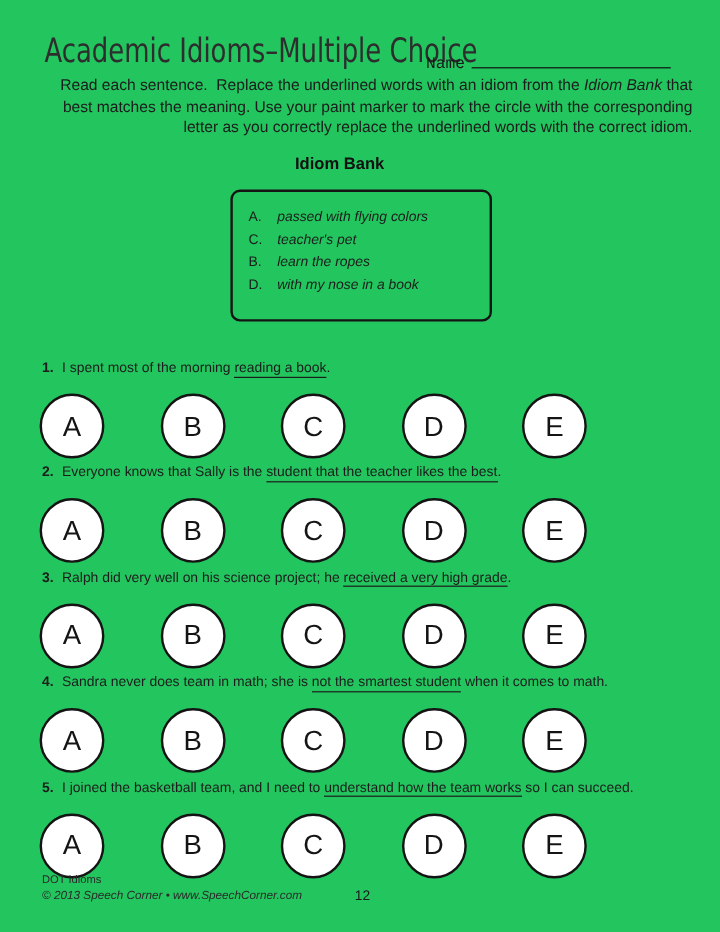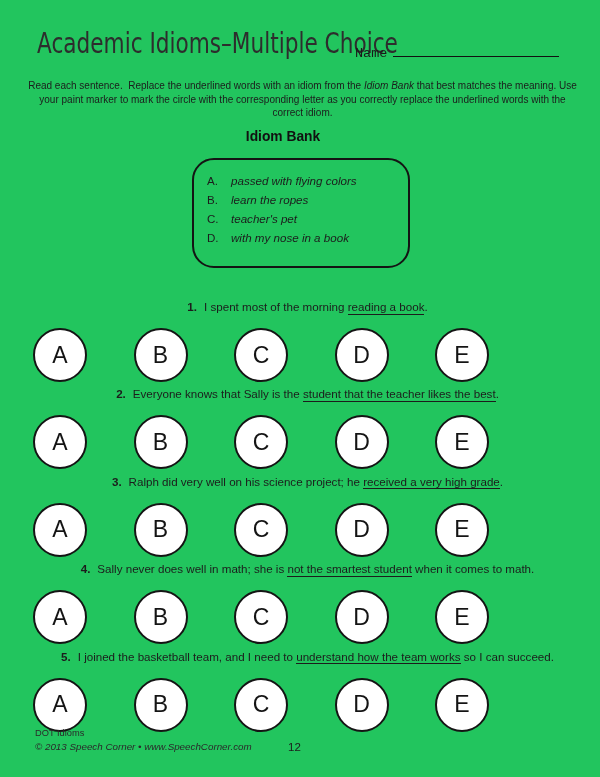--- a/index.html
+++ b/index.html
@@ -23,65 +23,65 @@
   }
   .name-row{position:absolute;left:355px;top:45px;font-size:13.5px;color:#1a1a1a;}
   .name-label{vertical-align:baseline;font-family:Liberation Mono, monospace;}
   .name-line{
     display:inline-block;width:166px;height:1px;
     border-bottom:1.6px solid #111;
     margin-left:6px;vertical-align:baseline;
   }
   
   .instructions{
-    position:absolute;left:28px;top:79px;width:549px;
-    font-size:10px;line-height:1.36;color:#1c1c1c;
-    text-align:center;
+    position:absolute;left:28px;top:62px;width:549px;
+    font-size:13px;line-height:1.36;color:#1c1c1c;
+    text-align:right;
   }
   .instructions .it{font-style:italic;}
   
   .bank-heading{
     position:absolute;left:178px;top:129px;width:210px;
     text-align:center;font-weight:bold;font-size:13.8px;color:#111;
   }
   .bank-box{
     position:absolute;left:192px;top:158px;width:218px;height:110px;
-    border:2.6px solid #141414;border-radius:22px;
+    border:2.6px solid #141414;border-radius:8px;
     box-sizing:border-box;
     padding:11px 0 0 13px;
   }
   .bank-item{font-size:11.6px;line-height:19px;color:#1c1c1c;white-space:nowrap;}
   .bank-letter{display:inline-block;width:24px;font-style:normal;}
   .bank-text{font-style:italic;}
   
   .question{position:absolute;left:0;width:600px;height:87px;}
   .q-text{
     position:absolute;left:35px;top:0;width:545px;
-    font-size:11.6px;color:#1c1c1c;text-align:center;
+    font-size:11.6px;color:#1c1c1c;
   }
   .q-num{font-weight:bold;margin-right:7px;}
   .q-underline{border-bottom:1.1px solid #1c1c1c;padding-bottom:0.5px;}
   .choices{
     position:absolute;left:33px;top:28px;
     display:flex;gap:46.5px;
   }
   .bubble{
     width:54px;height:54px;border-radius:50%;
     border:2.7px solid #141414;box-sizing:border-box;
     display:flex;align-items:center;justify-content:center;
     font-size:23px;color:#141414;background:#fff;
   }
   .q1{top:300px;} .q2{top:387px;} .q3{top:474.5px;padding-left:43px;} .q4{top:562px;} .q5{top:649.5px;}
   
   .footer-left{position:absolute;left:35px;top:728px;}
   .footer-series{font-size:9.3px;color:#2a2a2a;}
   .footer-copy{font-size:9.8px;font-style:italic;color:#2a2a2a;margin-top:3px;}
   .page-number{
     position:absolute;left:288px;top:741px;width:28px;
-    font-size:11.5px;color:#1c1c1c;
+    text-align:center;font-size:11.5px;color:#1c1c1c;
   }
 </style>
 </head>
 <body>
 
 <div class="page">
 
   <div class="title">Academic Idioms–Multiple Choice</div>
 
   <div class="name-row">
@@ -92,26 +92,26 @@
     <span>Read each sentence.&nbsp; Replace the underlined words with an idiom from the </span><span class="it">Idiom Bank</span><span> that best matches the meaning. Use your paint marker to mark the circle with the corresponding letter as you correctly replace the underlined words with the correct idiom.</span>
   </div>
 
   <div class="bank-heading">Idiom Bank</div>
 
   <div class="bank-box">
     <div class="bank-item">
       <span class="bank-letter">A.</span><span class="bank-text">passed with flying colors</span>
     </div>
     <div class="bank-item">
+      <span class="bank-letter">C.</span><span class="bank-text">teacher's pet</span>
+    </div>
+    <div class="bank-item">
       <span class="bank-letter">B.</span><span class="bank-text">learn the ropes</span>
     </div>
     <div class="bank-item">
-      <span class="bank-letter">C.</span><span class="bank-text">teacher's pet</span>
-    </div>
-    <div class="bank-item">
       <span class="bank-letter">D.</span><span class="bank-text">with my nose in a book</span>
     </div>
   </div>
 
   <div class="question q1">
     <div class="q-text">
       <span class="q-num">1.</span><span>I spent most of the morning </span><span class="q-underline">reading a book</span><span>.</span>
     </div>
     <div class="choices">
       <div class="bubble">
@@ -173,21 +173,21 @@
           <span>D</span>
         </div>
       <div class="bubble">
           <span>E</span>
         </div>
     </div>
   </div>
 
   <div class="question q4">
     <div class="q-text">
-      <span class="q-num">4.</span><span>Sally never does well in math; she is </span><span class="q-underline">not the smartest student</span><span> when it comes to math.</span>
+      <span class="q-num">4.</span><span>Sandra never does team in math; she is </span><span class="q-underline">not the smartest student</span><span> when it comes to math.</span>
     </div>
     <div class="choices">
       <div class="bubble">
           <span>A</span>
         </div>
       <div class="bubble">
           <span>B</span>
         </div>
       <div class="bubble">
           <span>C</span>

